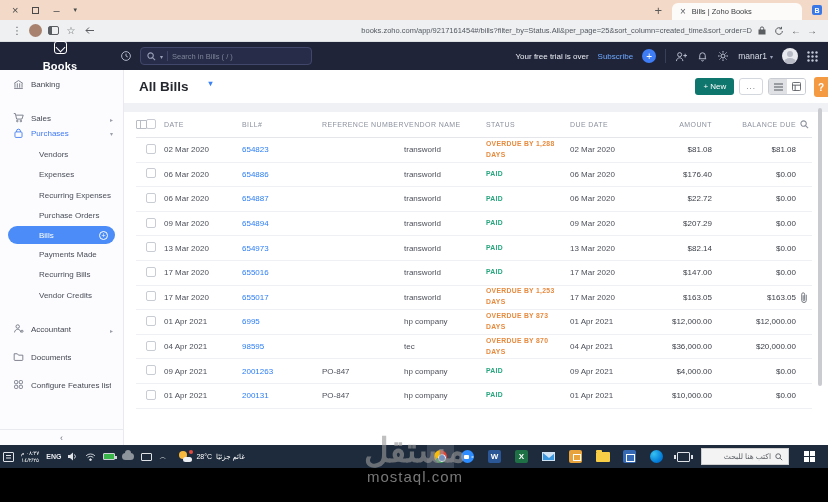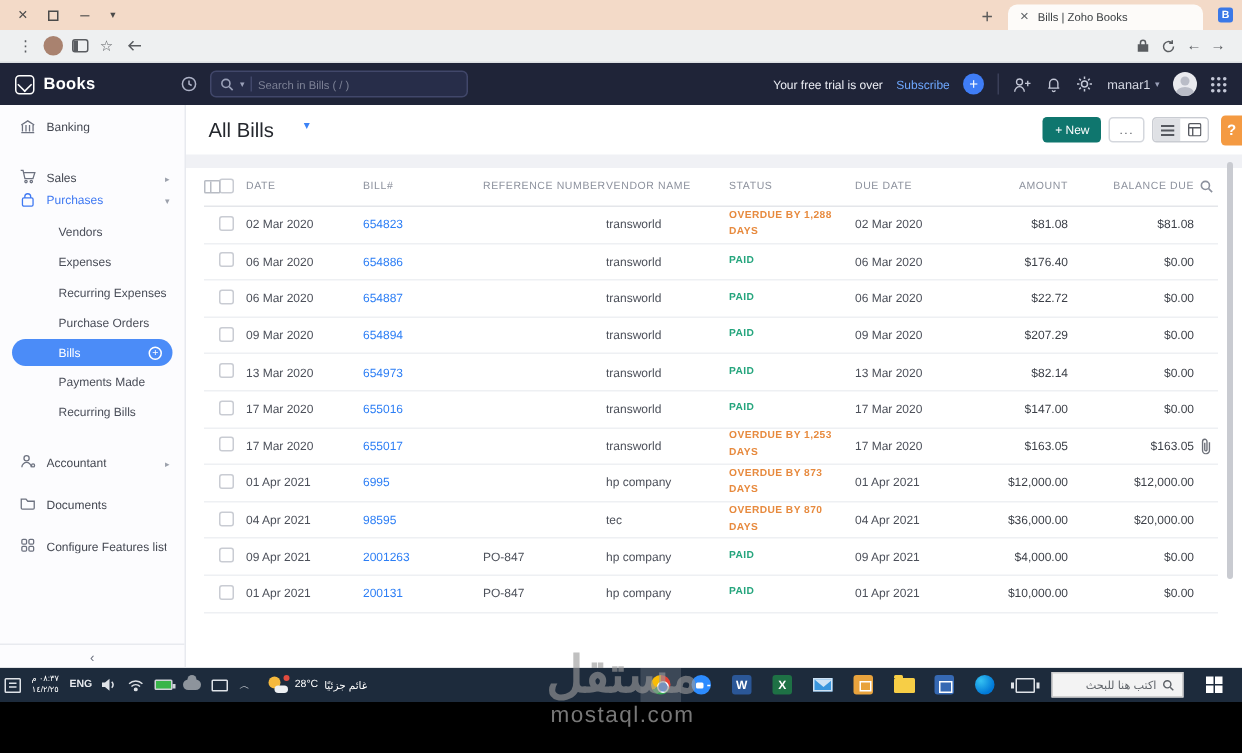--- a/index.html
+++ b/index.html
@@ -23,21 +23,21 @@
   .tb-ic { width:18px; display:flex; justify-content:center; align-items:center; font-size:10px; }
   .tb-avatar { width:13px; height:13px; border-radius:50%; background:#a9826f; }
   .panel-ic { width:11px; height:9px; border:1px solid #5a5d61; border-radius:2px; position:relative; }
   .panel-ic::before { content:""; position:absolute; left:0; top:0; bottom:0; width:3px; background:#5a5d61; }
   .urlbox { flex:1; display:flex; align-items:center; justify-content:flex-end; gap:6px; padding-right:4px; }
   .url { font-size:7.5px; color:#545860; white-space:nowrap; }
   .nav-ic { font-size:10px; width:16px; text-align:center; color:#5a5d61; }
 
   
   .appbar { height:28px; background:#1f2438; display:flex; align-items:center; padding:0 10px; color:#d7dae5; }
-  .brand { display:flex; align-items:center; gap:6px; width:100px; }
+  .brand { display:flex; align-items:center; gap:6px; width:100px;flex-direction:column; }
   .brand-logo { width:13px; height:13px; border:1.4px solid #fff; border-radius:3px; position:relative; }
   .brand-logo::after { content:""; position:absolute; left:2px; top:2px; width:6px; height:6px; border-left:1.4px solid #fff; border-bottom:1.4px solid #fff; transform:rotate(-45deg); }
   .brand-name { font-size:11px; font-weight:bold; color:#fff; letter-spacing:.2px; }
   .histbtn { margin-left:10px; color:#aeb3c7; display:flex; }
   .gsearch { margin-left:8px; width:172px; height:18px; background:#272d49; border:1px solid #41476a; border-radius:4px; display:flex; align-items:center; padding:0 6px; gap:4px; }
   .gsearch .mag { color:#9aa0b8; display:flex; }
   .gsearch .car { font-size:6px; color:#9aa0b8; }
   .gsearch .sep { width:1px; height:10px; background:#41476a; }
   .gsearch .ph { font-size:7.5px; color:#7d8296; white-space:nowrap; }
   .ab-right { margin-left:auto; display:flex; align-items:center; gap:9px; }
@@ -64,21 +64,21 @@
   .sitem .arrow { margin-left:auto; font-size:6px; color:#9ba0ab; }
   .sitem.parent-active { color:#3f79f2; }
   .sitem.parent-active .sic { color:#3f79f2; }
   .ssub { display:flex; align-items:center; height:20.5px; padding-left:39px; color:#4a4e59; white-space:nowrap; }
   .ssub.active { background:#4b8cf8; color:#fff; margin:0 8px; padding-left:31px; height:18px; border-radius:9px; display:flex; align-items:center; }
   .ssub.active .plus { margin-left:auto; margin-right:7px; width:9px; height:9px; border-radius:50%; border:1px solid #fff; font-size:7px; line-height:7px; text-align:center; }
   .collapse { border-top:1px solid #e8eaef; height:16px; display:flex; align-items:center; justify-content:center; color:#6d7280; font-size:9px; }
 
   .main { flex:1; position:relative; background:#fff; }
   .mhead { height:33px; display:flex; align-items:center; padding:0 22px 0 15px; }
-  .ptitle { font-size:13.5px; font-weight:normal; color:#25282e; display:flex; gap:20px; }
+  .ptitle { font-size:13.5px; font-weight:bold; color:#25282e; display:flex; gap:20px; }
   .ptitle .car { color:#3b82f6; font-size:8px; }
   .mh-right { margin-left:auto; display:flex; align-items:center; gap:5px; }
   .btn-new { background:#0f766e; color:#fff; font-size:8px; padding:4px 8px; border-radius:3px; border:none; }
   .btn-more { background:#fff; border:1px solid #d4d7dd; border-radius:3px; font-size:8px; color:#55585f; padding:3px 6px; letter-spacing:1px; }
   .seg { display:flex; border:1px solid #c9ccd2; border-radius:3px; overflow:hidden; }
   .seg > div { width:18px; height:15px; display:flex; align-items:center; justify-content:center; color:#55585f; background:#fff; }
   .seg > div.sel { background:#dfe1e5; }
   .helpbtn { position:absolute; right:0; top:7px; width:14px; height:20px; background:#f49a42; color:#fff; font-weight:bold; font-size:10px; display:flex; align-items:center; justify-content:center; border-radius:3px 0 0 3px; }
   .graystrip { height:9px; background:#f0f1f5; }
 
@@ -183,20 +183,21 @@
     <span class="tb-ic">
         <span class="panel-ic"></span>
       </span>
     <span class="tb-ic">☆</span>
     <span class="tb-ic">
       <svg width="11" height="9" viewBox="0 0 11 9" fill="none" stroke="#5a5d61" stroke-width="1">
           <path d="M10 4.5H2M5 1.5l-3 3 3 3"></path>
         </svg>
     </span>
     <div class="urlbox">
+      <span class="url">books.zoho.com/app/9217161454#/bills?filter_by=Status.All&amp;per_page=25&amp;sort_column=created_time&amp;sort_order=D</span>
       <span>
         <svg width="8" height="9" viewBox="0 0 8 9" fill="none" stroke="#5a5d61" stroke-width="1">
             <rect x="1" y="4" width="6" height="4" fill="#5a5d61"></rect>
             <path d="M2.3 4V2.6a1.7 1.7 0 013.4 0V4"></path>
           </svg>
       </span>
     </div>
     <span class="tb-ic">
       <svg width="10" height="10" viewBox="0 0 12 12" fill="none" stroke="#5a5d61" stroke-width="1.2">
           <path d="M10 6a4 4 0 11-1.2-2.8M9 1v2.4H6.6"></path>
@@ -317,20 +318,23 @@
           </div>
         <div class="ssub active">
           <span>Bills</span>
           <span class="plus">+</span>
         </div>
         <div class="ssub">
             <span>Payments Made</span>
           </div>
         <div class="ssub">
             <span>Recurring Bills</span>
+          </div>
+        <div class="ssub">
+            <span>Vendor Credits</span>
           </div>
         <div class="sitem gap-top">
           <span class="sic">
               <svg width="11" height="11" viewBox="0 0 14 14" fill="none" stroke="currentColor" stroke-width="1.1">
                 <circle cx="6" cy="4.5" r="2.2"></circle>
                 <path d="M2 12c0-2.6 2.3-4 4-4s4 1.4 4 4"></path>
                 <circle cx="11.5" cy="10.5" r="1.3"></circle>
               </svg>
             </span>
           <span class="lbl">Accountant</span>

